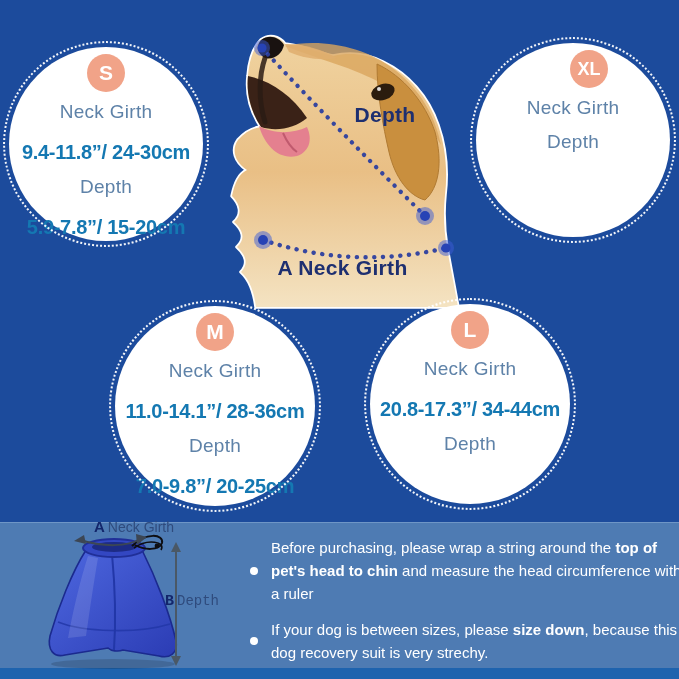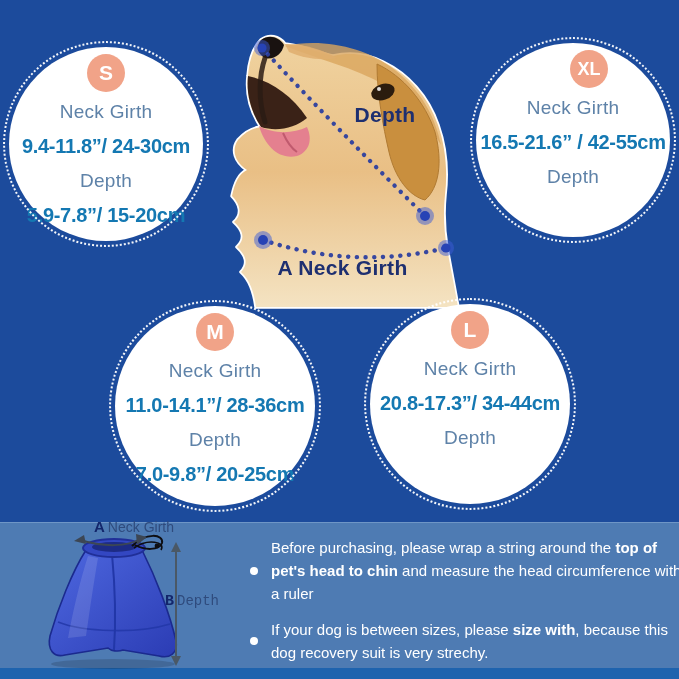--- a/index.html
+++ b/index.html
@@ -12,21 +12,21 @@
     display:flex;flex-direction:column;align-items:center;text-align:center;z-index:3;}
   #c-s {left:9px;  top:47px;  width:194px;height:194px;}
   #c-xl{left:476px; top:43px;  width:194px;height:194px;}
   #c-m {left:115px; top:306px; width:200px;height:200px;}
   #c-l {left:370px; top:304px; width:200px;height:200px;}
   .badge{width:38px;height:38px;border-radius:50%;background:#f1a388;color:#fff;
     font-weight:700;font-size:21px;display:flex;align-items:center;justify-content:center;margin-top:7px;}
   #c-xl .badge{font-size:18px;margin-left:32px;}
   .mlabel{color:#5e82a8;font-size:19px;margin-top:9px;letter-spacing:.3px;}
   .mlabel.second{margin-top:12px;}
-  .mvalue{color:#1478b2;font-size:20px;font-weight:700;white-space:nowrap;margin-top:12px;letter-spacing:-.3px;}
+  .mvalue{color:#1478b2;font-size:20px;font-weight:700;white-space:nowrap;margin-top:18px;letter-spacing:-.3px;}
 
   
   #dog-photo{position:absolute;left:225px;top:30px;width:250px;height:280px;z-index:1;}
   .diagram-label{position:absolute;z-index:2;color:#1e2f70;font-weight:600;font-size:21px;text-align:center;letter-spacing:.3px;}
   #depth-diagram-label{left:340px;top:103px;width:90px;}
   #neckgirth-diagram-label{left:255px;top:256px;width:175px;}
 
   
   #panel{position:absolute;left:0;top:522px;width:679px;height:146px;background:#4e7bb3;border-top:1px solid #6f96c6;z-index:4;}
   #bottom-bar{position:absolute;left:0;top:668px;width:679px;height:11px;background:#1e63ae;z-index:4;}
@@ -101,21 +101,20 @@
     <div class="badge">S</div>
     <div class="mlabel">Neck Girth</div>
     <div class="mvalue">9.4-11.8”/ 24-30cm</div>
     <div class="mlabel second">Depth</div>
     <div class="mvalue">5.9-7.8”/ 15-20cm</div>
   </div>
 
   <div class="size-circle" id="c-xl">
     <div class="badge">XL</div>
     <div class="mlabel">Neck Girth</div>
-    <div class="mvalue">16.5-21.6” / 42-55cm</div>
     <div class="mlabel second">Depth</div>
   </div>
 
   <div class="size-circle" id="c-m">
     <div class="badge">M</div>
     <div class="mlabel">Neck Girth</div>
     <div class="mvalue">11.0-14.1”/ 28-36cm</div>
     <div class="mlabel second">Depth</div>
     <div class="mvalue">7.0-9.8”/ 20-25cm</div>
   </div>
@@ -174,17 +173,17 @@
     <span class="marker">B</span><span>Depth</span>
   </div>
 
   <div id="instructions">
     <div class="bullet-row">
       <span class="bullet-dot"></span>
       <span><span>Before purchasing, please wrap a string around the </span><span class="b">top of pet's head to chin</span><span> and measure the head circumference with a ruler</span></span>
     </div>
     <div class="bullet-row">
       <span class="bullet-dot"></span>
-      <span><span>If your dog is between sizes, please </span><span class="b">size with</span><span>, because this dog recovery suit is very strechy.</span></span>
+      <span><span>If your dog is between sizes, please </span><span class="b">size down</span><span>, because this dog recovery suit is very strechy.</span></span>
     </div>
   </div>
 
 </div>
 
 </body></html>

